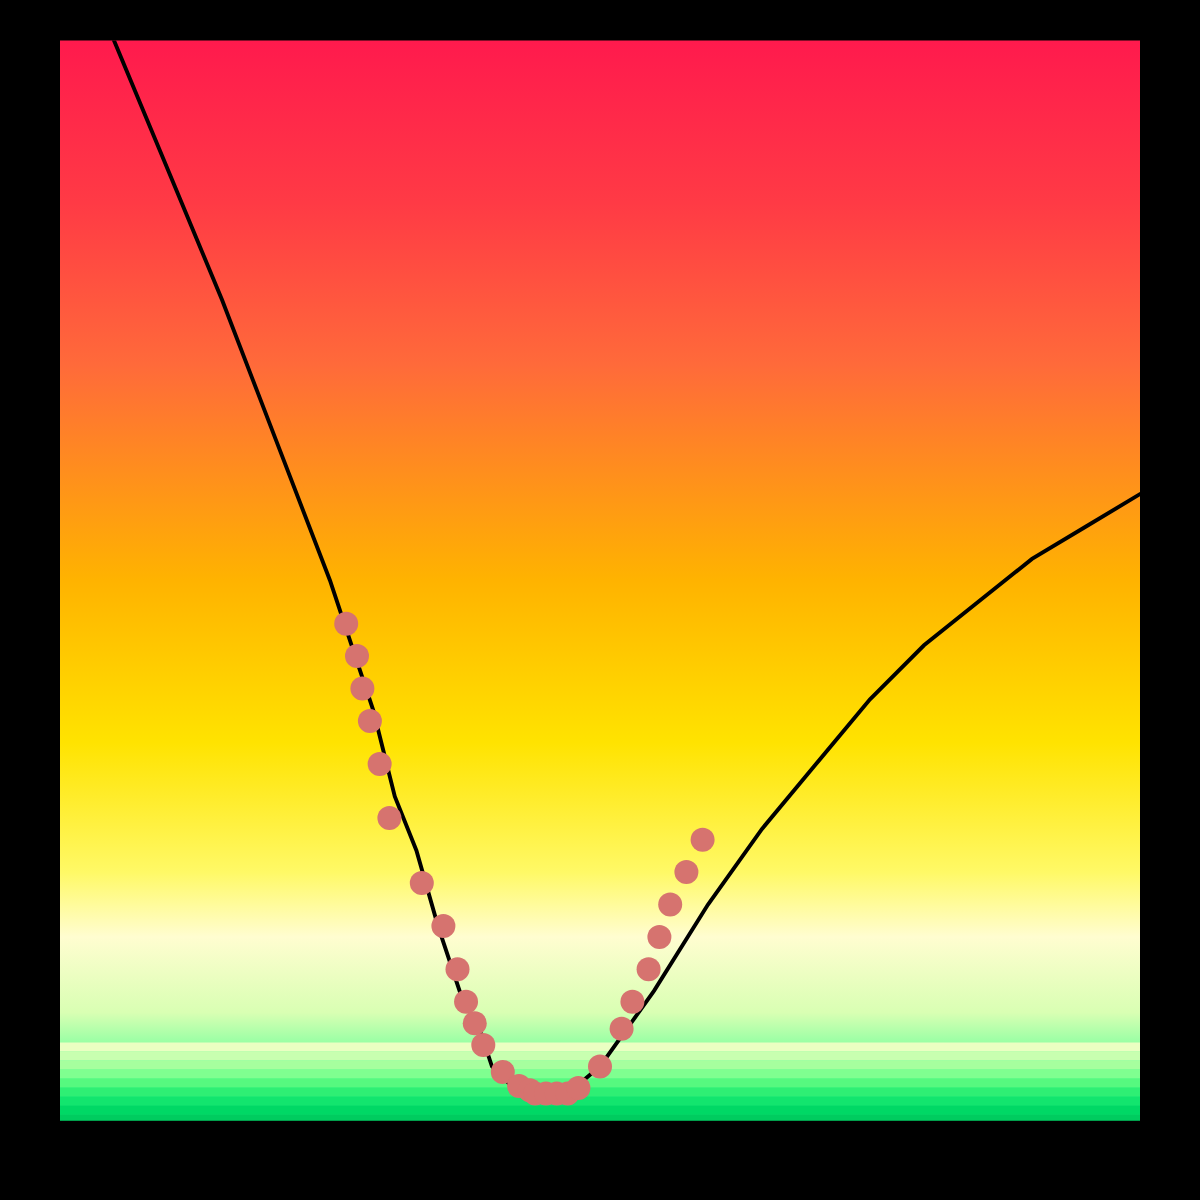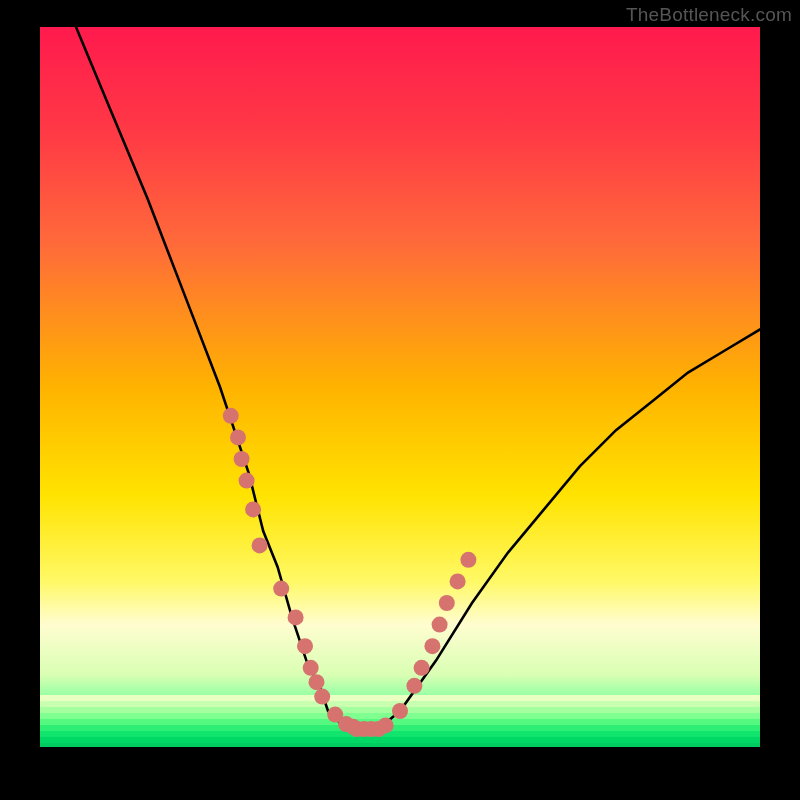--- a/index.html
+++ b/index.html
@@ -65,21 +65,20 @@
     left: 0;
     top: 0;
     width: 720px;
     height: 720px;
   }
 </style>
 </head>
 <body>
 
 <div class="canvas">
-  <div class="watermark">TheBottleneck.com</div>
 
   <div class="plot-area">
     <div class="band b1"></div>
     <div class="band b2"></div>
     <div class="band b3"></div>
     <div class="band b4"></div>
     <div class="band b5"></div>
     <div class="band b6"></div>
     <div class="band b7"></div>
     <div class="band b8"></div>

